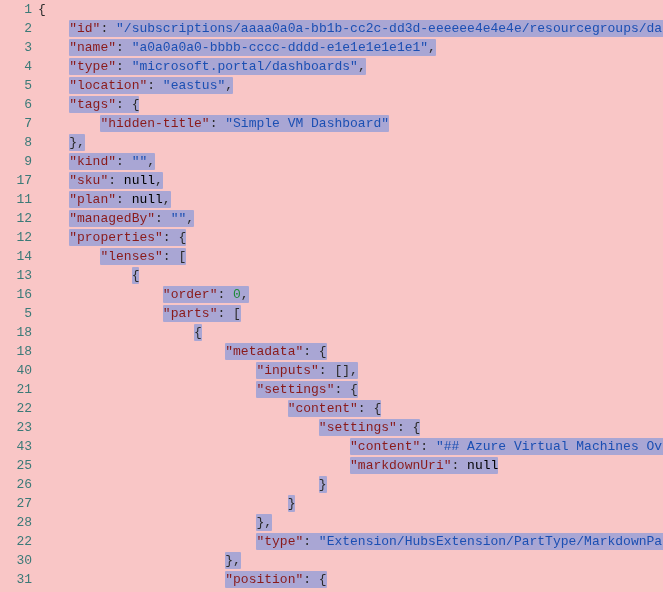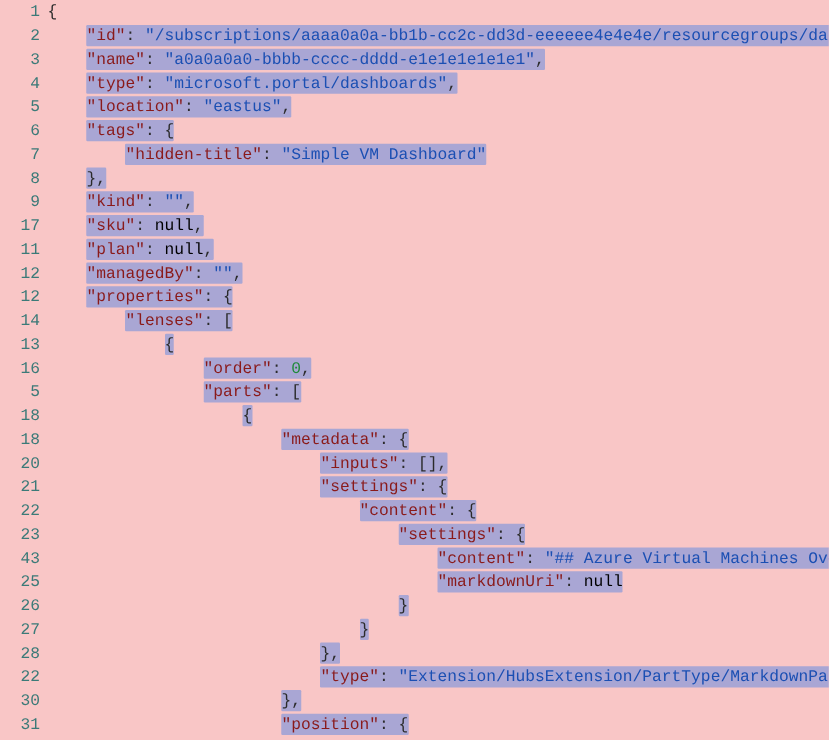--- a/index.html
+++ b/index.html
@@ -62,21 +62,21 @@
       <div class="ln">17</div>
       <div class="ln">11</div>
       <div class="ln">12</div>
       <div class="ln">12</div>
       <div class="ln">14</div>
       <div class="ln">13</div>
       <div class="ln">16</div>
       <div class="ln">5</div>
       <div class="ln">18</div>
       <div class="ln">18</div>
-      <div class="ln">20</div>
+      <div class="ln">40</div>
       <div class="ln">21</div>
       <div class="ln">22</div>
       <div class="ln">23</div>
       <div class="ln">43</div>
       <div class="ln">25</div>
       <div class="ln">26</div>
       <div class="ln">27</div>
       <div class="ln">28</div>
       <div class="ln">22</div>
       <div class="ln">30</div>

